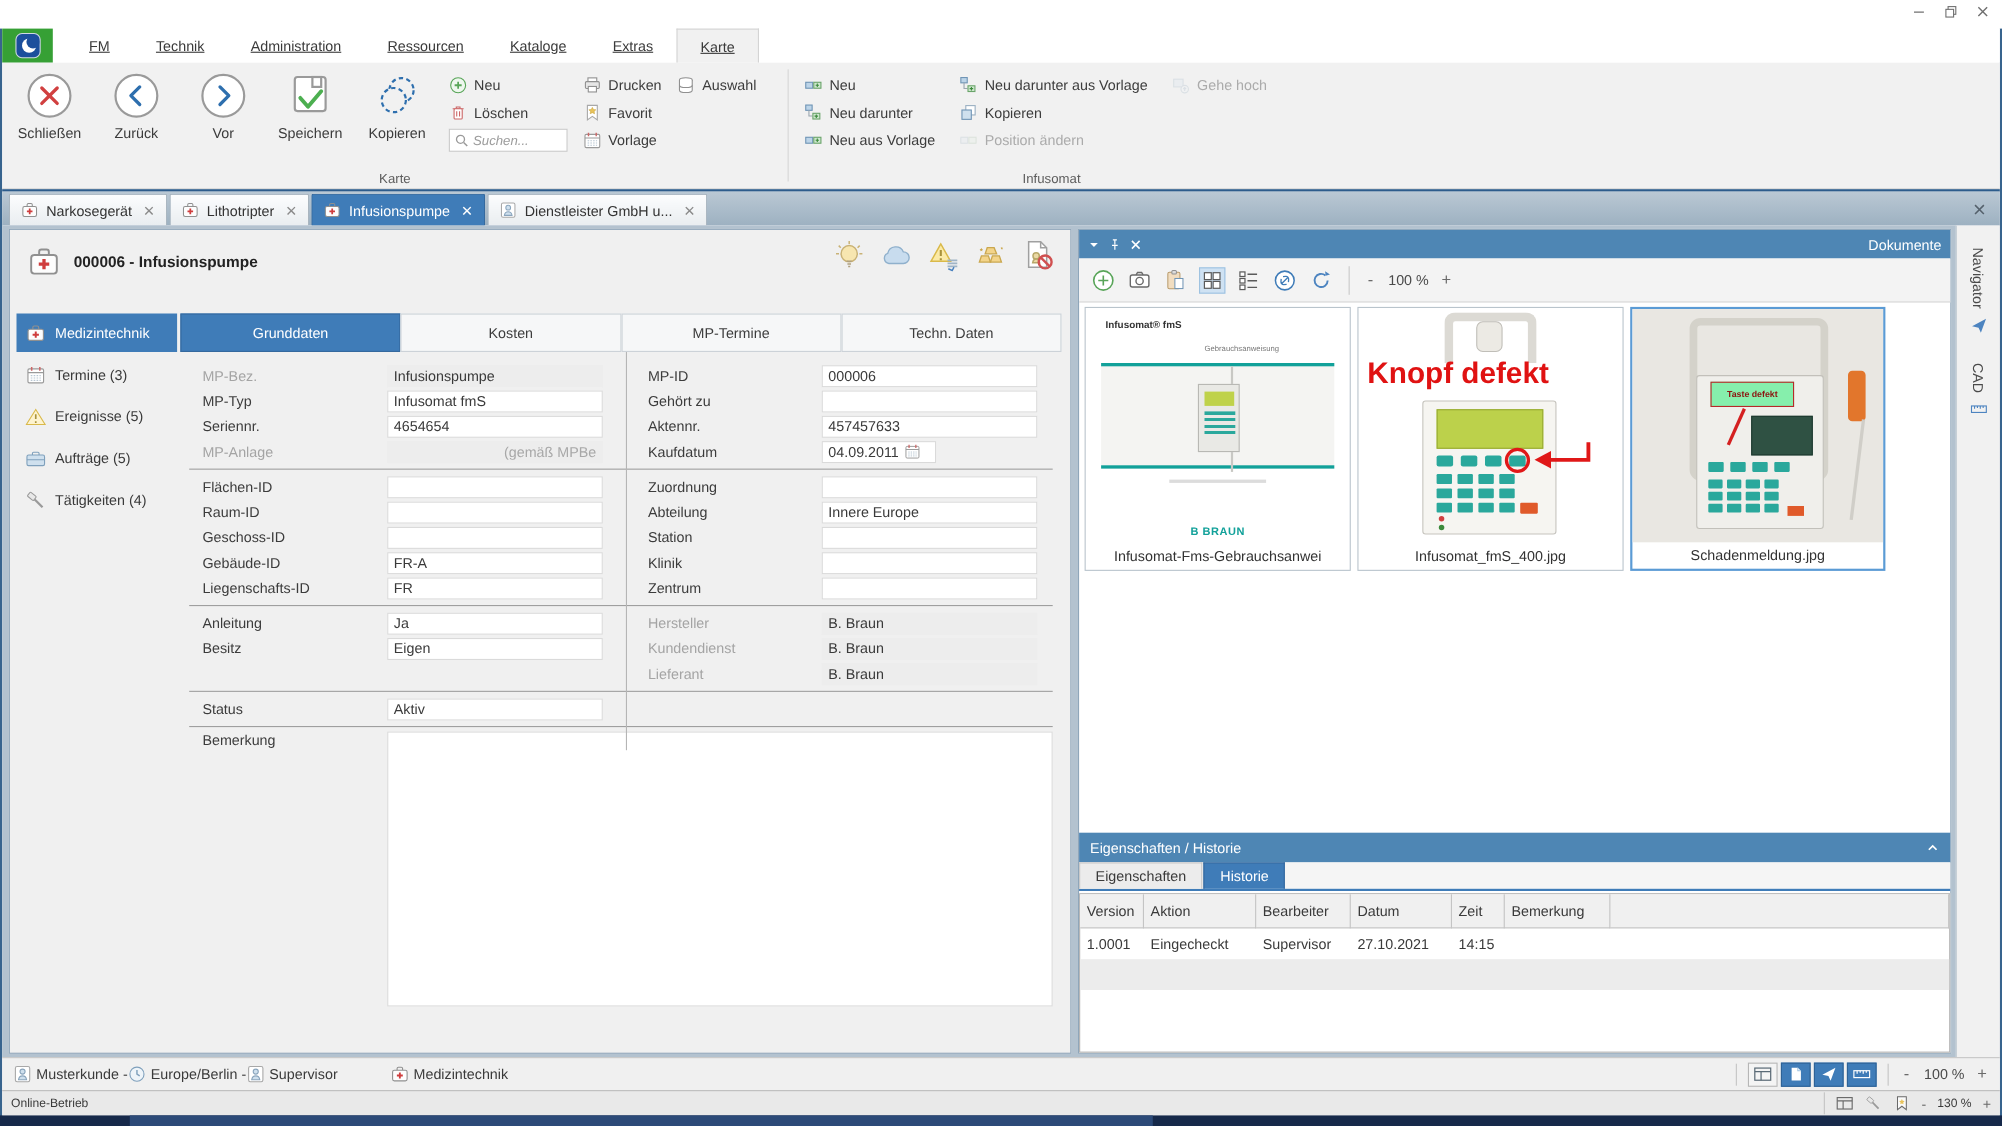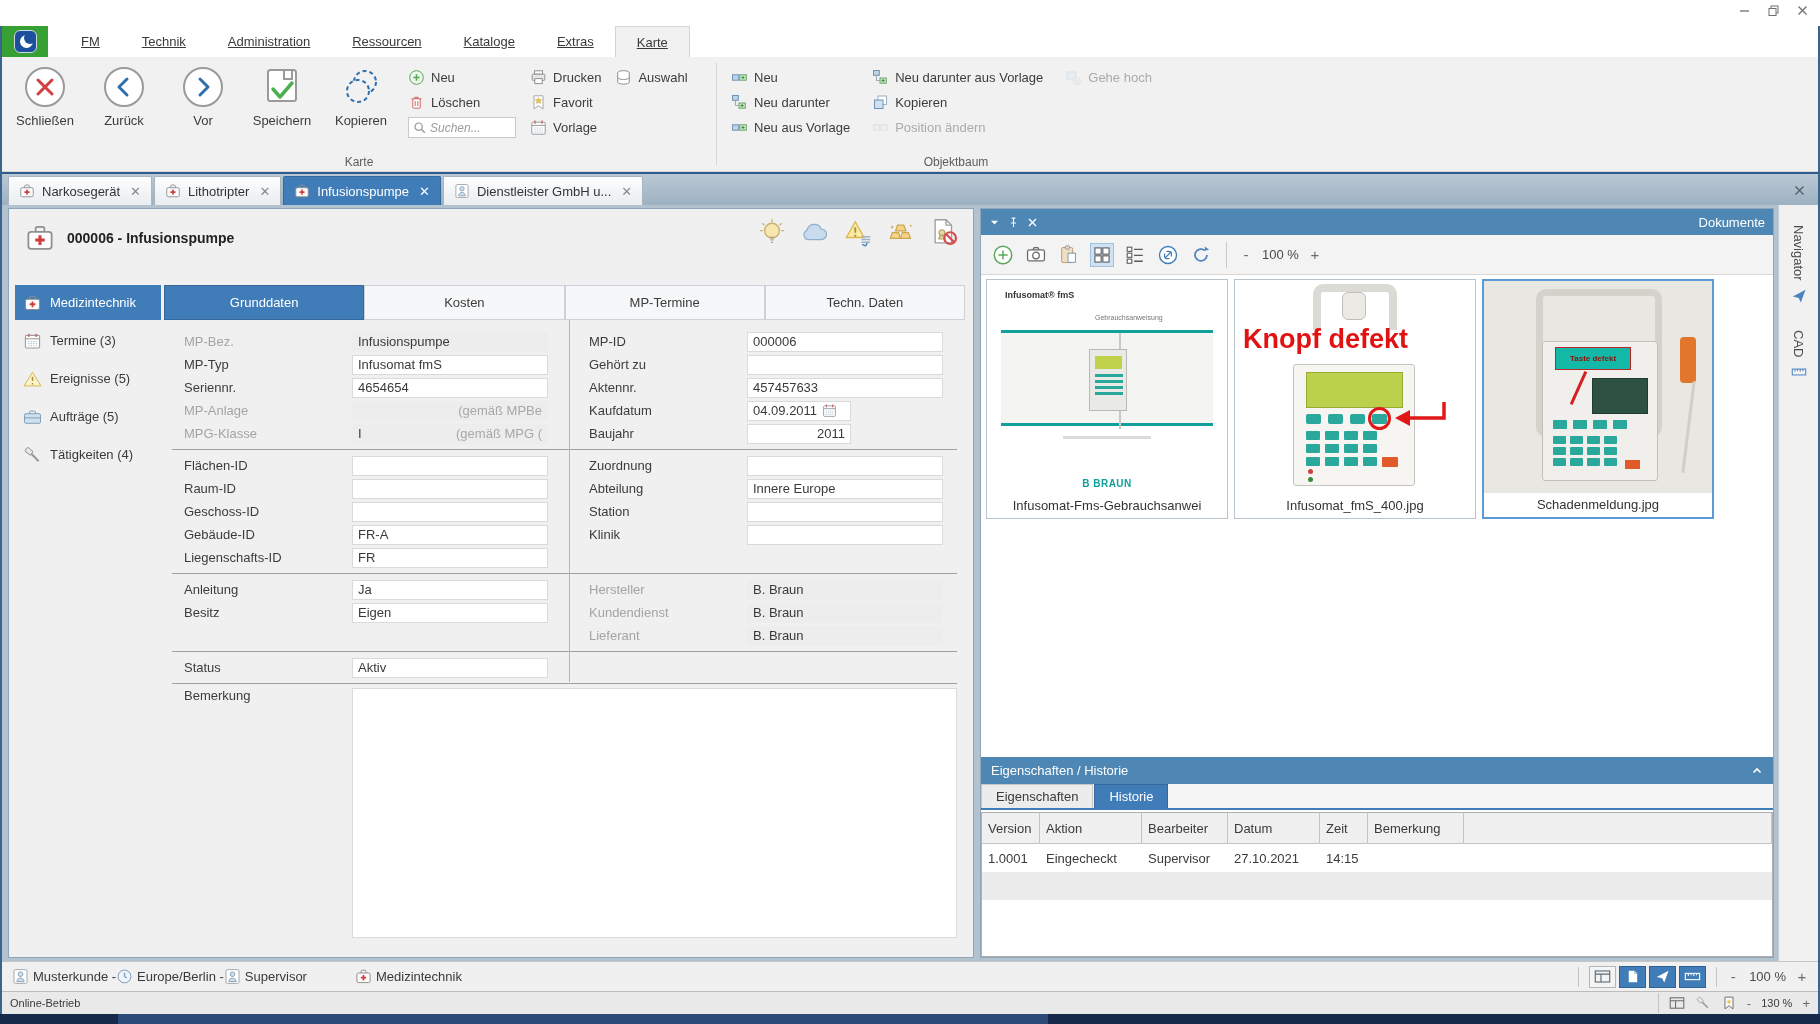--- a/index.html
+++ b/index.html
@@ -142,21 +142,21 @@
   .p-led1{left:14px;top:104px;background:#d04040;}
   .p-led2{left:14px;top:112px;background:#3c8a3c;}
   .p-circle{position:absolute;left:133px;top:127px;width:23px;height:23px;border:3px solid #e01818;border-radius:50%;}
   .p-arrow{position:absolute;left:157px;top:118px;}
   .p-text{position:absolute;left:8px;top:44px;font-size:27px;font-weight:bold;color:#e01212;white-space:nowrap;}
 
   .card3 .s-bg{position:absolute;left:0;top:0;right:0;bottom:24px;background:#e9e7e2;}
   .s-frame{position:absolute;left:52px;top:8px;width:126px;height:148px;border:7px solid #d4d2ca;border-radius:10px;}
   .s-body{position:absolute;left:58px;top:60px;width:116px;height:140px;background:#f0efeb;border:1px solid #c2c0ba;border-radius:3px;}
   .s-lcd{position:absolute;right:9px;top:36px;width:56px;height:36px;background:#2f5143;border:1px solid #1f3a30;}
-  .s-label{position:absolute;left:12px;top:5px;width:76px;height:23px;background:#14b8a6;border:1px solid #b82828;color:#8c1410;font-size:8px;font-weight:bold;display:flex;align-items:center;justify-content:center;}
+  .s-label{position:absolute;left:12px;top:5px;width:76px;height:23px;background:#86efac;border:1px solid #b82828;color:#8c1410;font-size:8px;font-weight:bold;display:flex;align-items:center;justify-content:center;}
   .s-pointer{position:absolute;left:34px;top:28px;width:3px;height:36px;background:#d42020;transform:rotate(24deg);}
   .s-btnrow{position:absolute;left:10px;top:78px;display:flex;gap:6px;}
   .s-keypad{position:absolute;left:10px;top:94px;display:grid;grid-template-columns:repeat(4,13px);gap:3px 4px;}
   .s-keypad .kbtn{width:13px;height:8px;}
   .s-red{position:absolute;left:82px;top:118px;width:15px;height:9px;background:#e05a2a;}
   .s-clamp{position:absolute;left:196px;top:56px;width:16px;height:46px;background:#e2762c;border-radius:4px;}
   .s-tube{position:absolute;left:203px;top:100px;width:3px;height:92px;background:#d0cec8;transform:rotate(7deg);}
 
   
   .hist-block{position:absolute;left:0;right:0;top:548px;bottom:0;}
@@ -437,21 +437,21 @@
               <span class="ic ">
                 <svg viewBox="0 0 17 17" opacity=".55">
                   <rect x="2" y="3" width="8.5" height="7" fill="#dbe6ef" stroke="#a8bac8"></rect>
                   <circle cx="12" cy="12" r="3.4" fill="#eef2f5" stroke="#a8bac8"></circle>
                   <path d="M12 13.8v-3M10.7 11.9l1.3-1.3 1.3 1.3" fill="none" stroke="#a8bac8"></path>
                 </svg>
               </span>
               <span class="sb-label">Gehe hoch</span>
             </div>
           </div>
-        <div class="grp-label">Objektbaum</div>
+        <div class="grp-label">Infusomat</div>
       </div>
     </div>
 
     <div class="tabstrip">
       <div style="display:flex;align-items:flex-end;" id="doc-tabs">
           <div class="dtab">
             <span class="ic ">
               <svg viewBox="0 0 17 17">
                 <path d="M6 5V3.4c0-.7.5-1.2 1.2-1.2h2.6c.7 0 1.2.5 1.2 1.2V5" fill="none" stroke="#909090"></path>
                 <rect x="1.9" y="5" width="13.2" height="9.6" rx="1.6" fill="#fdfdfd" stroke="#909090"></rect>
@@ -674,35 +674,20 @@
                       <svg viewBox="0 0 17 17">
                         <rect x="1.8" y="3.2" width="13.4" height="12" rx="1.2" fill="#fff" stroke="#9a9a9a"></rect>
                         <path d="M1.8 6.4h13.4" stroke="#9a9a9a"></path>
                         <path d="M5 1.6v3.2M12 1.6v3.2" stroke="#c66" stroke-width="1.3"></path>
                         <path d="M4.2 9h8.6M4.2 11h8.6M4.2 13h8.6" stroke="#b8c6d2" stroke-dasharray="1.4 1.1"></path>
                       </svg>
                     </span>
                   </div>
                 </div>
               </div>
-              <div class="form-row">
-                <div class="fcell left">
-                  <div class="flabel muted">MPG-Klasse</div>
-                  <div class="ffield muted">
-                    <span>I</span>
-                    <span class="fsuffix">(gemäß MPG (</span>
-                  </div>
-                </div>
-                <div class="fcell right">
-                  <div class="flabel">Baujahr</div>
-                  <div class="ffield short alignr">
-                    <span>2011</span>
-                  </div>
-                </div>
-              </div>
               <div class="form-sep"></div>
               <div class="form-row">
                 <div class="fcell left">
                   <div class="flabel">Flächen-ID</div>
                   <div class="ffield">
                     <span></span>
                   </div>
                 </div>
                 <div class="fcell right">
                   <div class="flabel">Zuordnung</div>
@@ -751,20 +736,26 @@
                   <div class="ffield">
                     <span></span>
                   </div>
                 </div>
               </div>
               <div class="form-row">
                 <div class="fcell left">
                   <div class="flabel">Liegenschafts-ID</div>
                   <div class="ffield">
                     <span>FR</span>
+                  </div>
+                </div>
+                <div class="fcell right">
+                  <div class="flabel">Zentrum</div>
+                  <div class="ffield">
+                    <span></span>
                   </div>
                 </div>
               </div>
               <div class="form-sep"></div>
               <div class="form-row">
                 <div class="fcell left">
                   <div class="flabel">Anleitung</div>
                   <div class="ffield">
                     <span>Ja</span>
                   </div>

